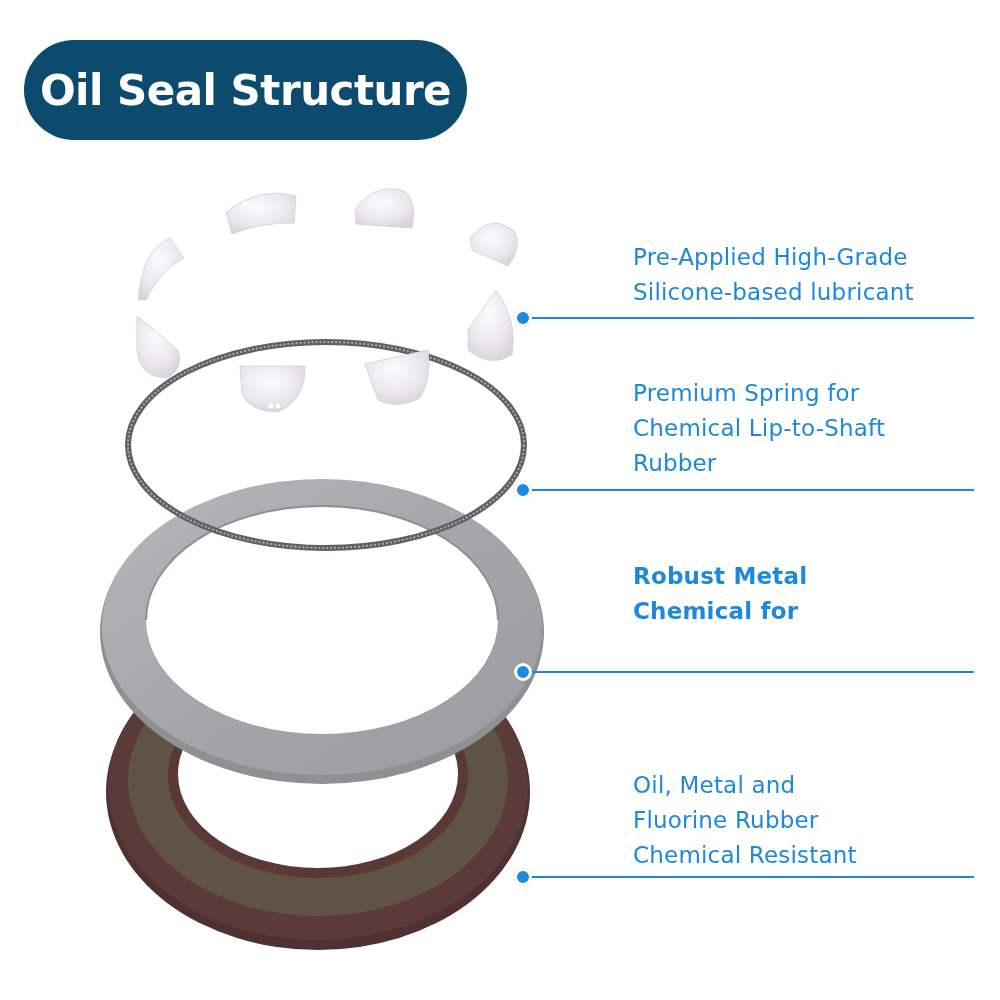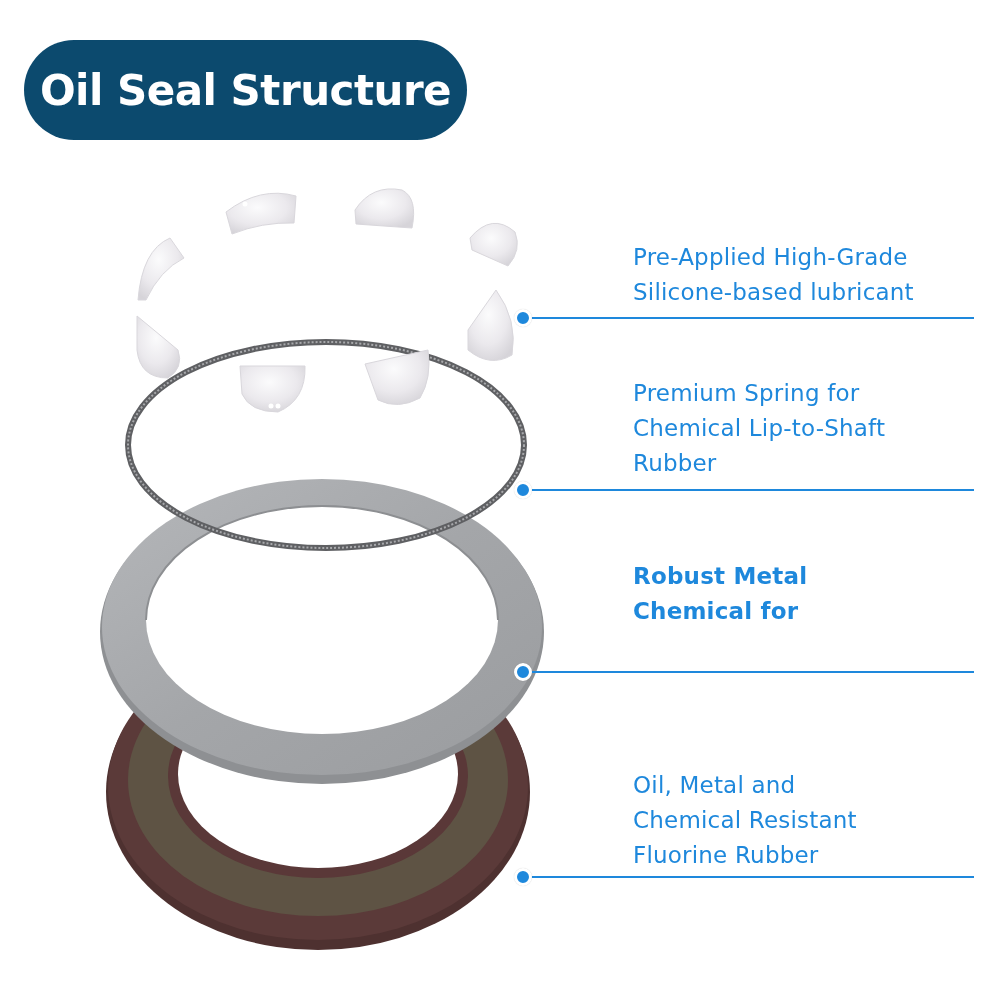--- a/index.html
+++ b/index.html
@@ -110,17 +110,17 @@
 
 <div class="callout-text" style="top:559px;font-weight:bold;">
   <span class="line">Robust Metal</span>
   <span class="line">Chemical for</span>
 </div>
 <div class="leader-line" style="top:671px;"></div>
 <div class="leader-dot" style="left:514px; top:663px;"></div>
 
 <div class="callout-text" style="top:768px;">
   <span class="line">Oil, Metal and</span>
+  <span class="line">Fluorine Rubber</span>
   <span class="line">Chemical Resistant</span>
-  <span class="line">Fluorine Rubber</span>
 </div>
 <div class="leader-line" style="top:876px;"></div>
 <div class="leader-dot" style="left:514px; top:868px;"></div>
 
 </body></html>

